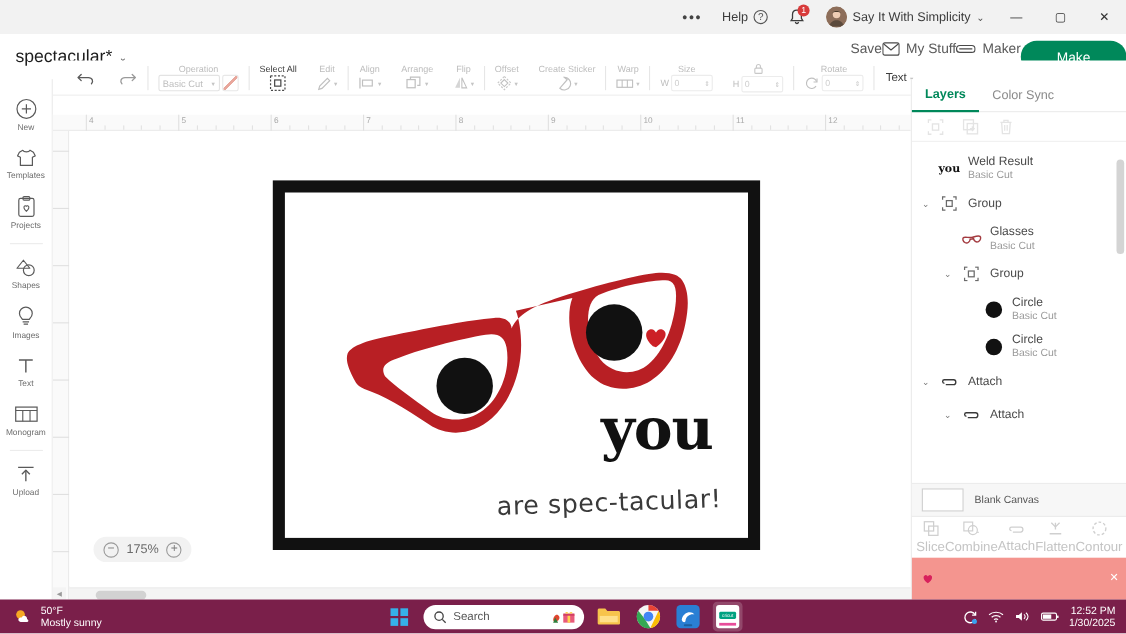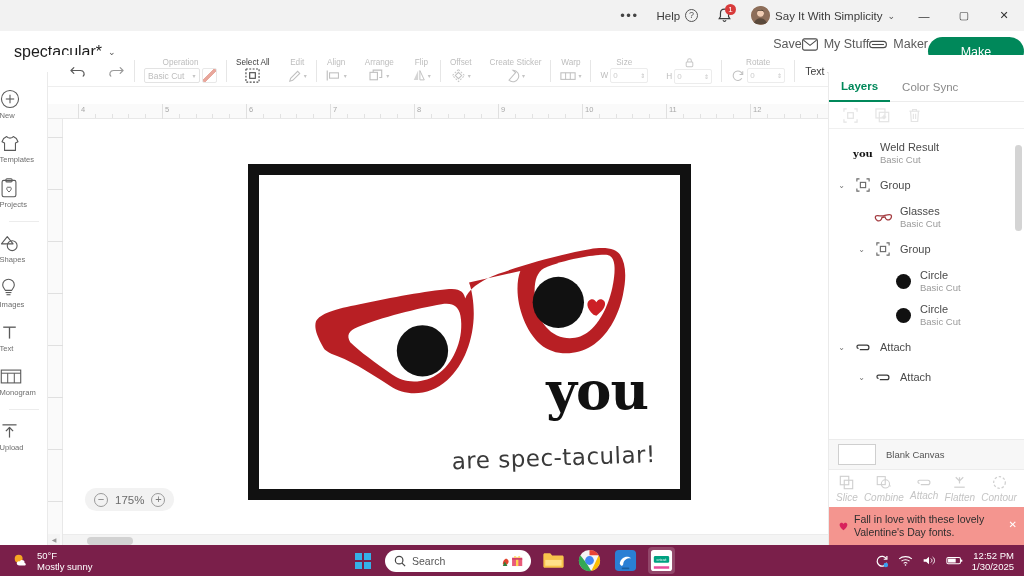--- a/index.html
+++ b/index.html
@@ -103,21 +103,21 @@
   }
   .more { font-size: 10.5px; color: #3c3c3c; margin-left: 10px; }
 
   
   .leftnav {
     position: absolute; left: 0; top: 72px; width: 48px; bottom: 31px;
     background: #fff; border-right: 1px solid #eaeaea;
     display: flex; flex-direction: column; align-items: center; padding-top: 10px;
   }
   .navitem {
-    width: 48px; display: flex; flex-direction: column; align-items: flex-start;
+    width: 48px; display: flex; flex-direction: column; align-items: center;
     gap: 2px; padding: 7px 0; cursor: pointer;
   }
   .navlabel { font-size: 7.6px; color: #6e6e6e; }
   .navdiv { width: 30px; height: 1px; background: #ececec; margin: 5px 0; }
 
   
   .canvasarea {
     position: absolute; left: 48px; top: 104px; right: 196px; bottom: 31px;
     background: #fff; overflow: hidden;
   }
@@ -222,21 +222,21 @@
   .canvasrow {
     height: 30px; display: flex; align-items: center; gap: 10px;
     padding-left: 9px; border-top: 1px solid #ececec; background: #f7f7f7;
   }
   .canvasswatch { width: 38px; height: 21px; background: #fff; border: 1px solid #cfcfcf; }
   .bottomtools {
     height: 38px; display: flex; align-items: center; justify-content: space-around;
     border-top: 1px solid #ececec; padding: 0 4px;
   }
   .btool { display: flex; flex-direction: column; align-items: center; gap: 2px; }
-  .btlabel { font-size: 10px; color: #c4c4c4; font-style: italic; }
+  .btlabel { font-size: 12px; color: #c4c4c4; }
   .notice {
     height: 38px; background: #f4958f; display: flex; align-items: center;
     padding: 0 9px; position: relative;
   }
   .noticetext { font-size: 10.5px; color: #2e2e2e; line-height: 13px; }
   .noticeclose {
     position: absolute; right: 7px; top: 12px; font-size: 10px; color: #fff; cursor: pointer;
   }
 
   
@@ -872,21 +872,20 @@
           <circle cx="8" cy="8" r="6.2" fill="none" stroke="#cfcfcf" stroke-width="1.3" stroke-dasharray="2.6 2"></circle>
         </svg>
         <span class="btlabel">Contour</span>
       </div>
     </div>
 
     <div class="notice">
       <svg viewBox="0 0 14 13" width="11" height="10" style="margin-right:5px;flex:none;">
         <path d="M7 12 C1 7.6 1 3.4 3.8 2.4 C5.2 1.9 6.6 3 7 4 C7.4 3 8.8 1.9 10.2 2.4 C13 3.4 13 7.6 7 12 Z" fill="#d8215c"></path>
       </svg>
-      <span class="noticetext">Fall in love with these lovely Valentine's Day fonts.</span>
       <span class="noticeclose">✕</span>
     </div>
   </div>
 
   <div class="taskbar">
     <div class="weather">
       <svg viewBox="0 0 20 18" width="18" height="17">
         <circle cx="7.4" cy="7" r="4.4" fill="#f7a823"></circle>
         <path d="M8.6 14.6 C5.8 14.6 4.6 12.6 5.6 11 C6.2 10 7.6 9.6 8.6 10 C9.2 8.2 11.6 7.8 13 9 C14 9.8 14.2 11 13.8 11.8 C15.6 11.8 16.2 14.6 13.6 14.6 Z" fill="#ffffff"></path>
       </svg>

